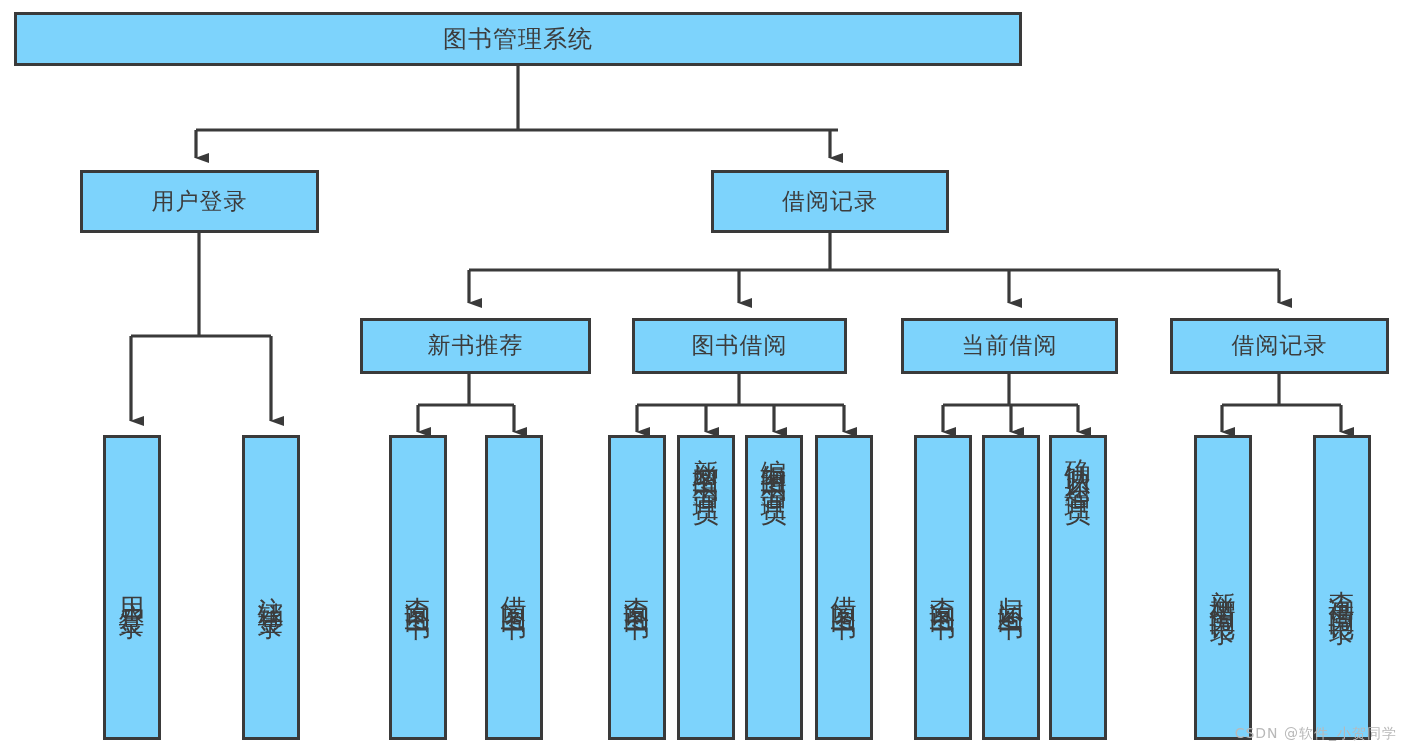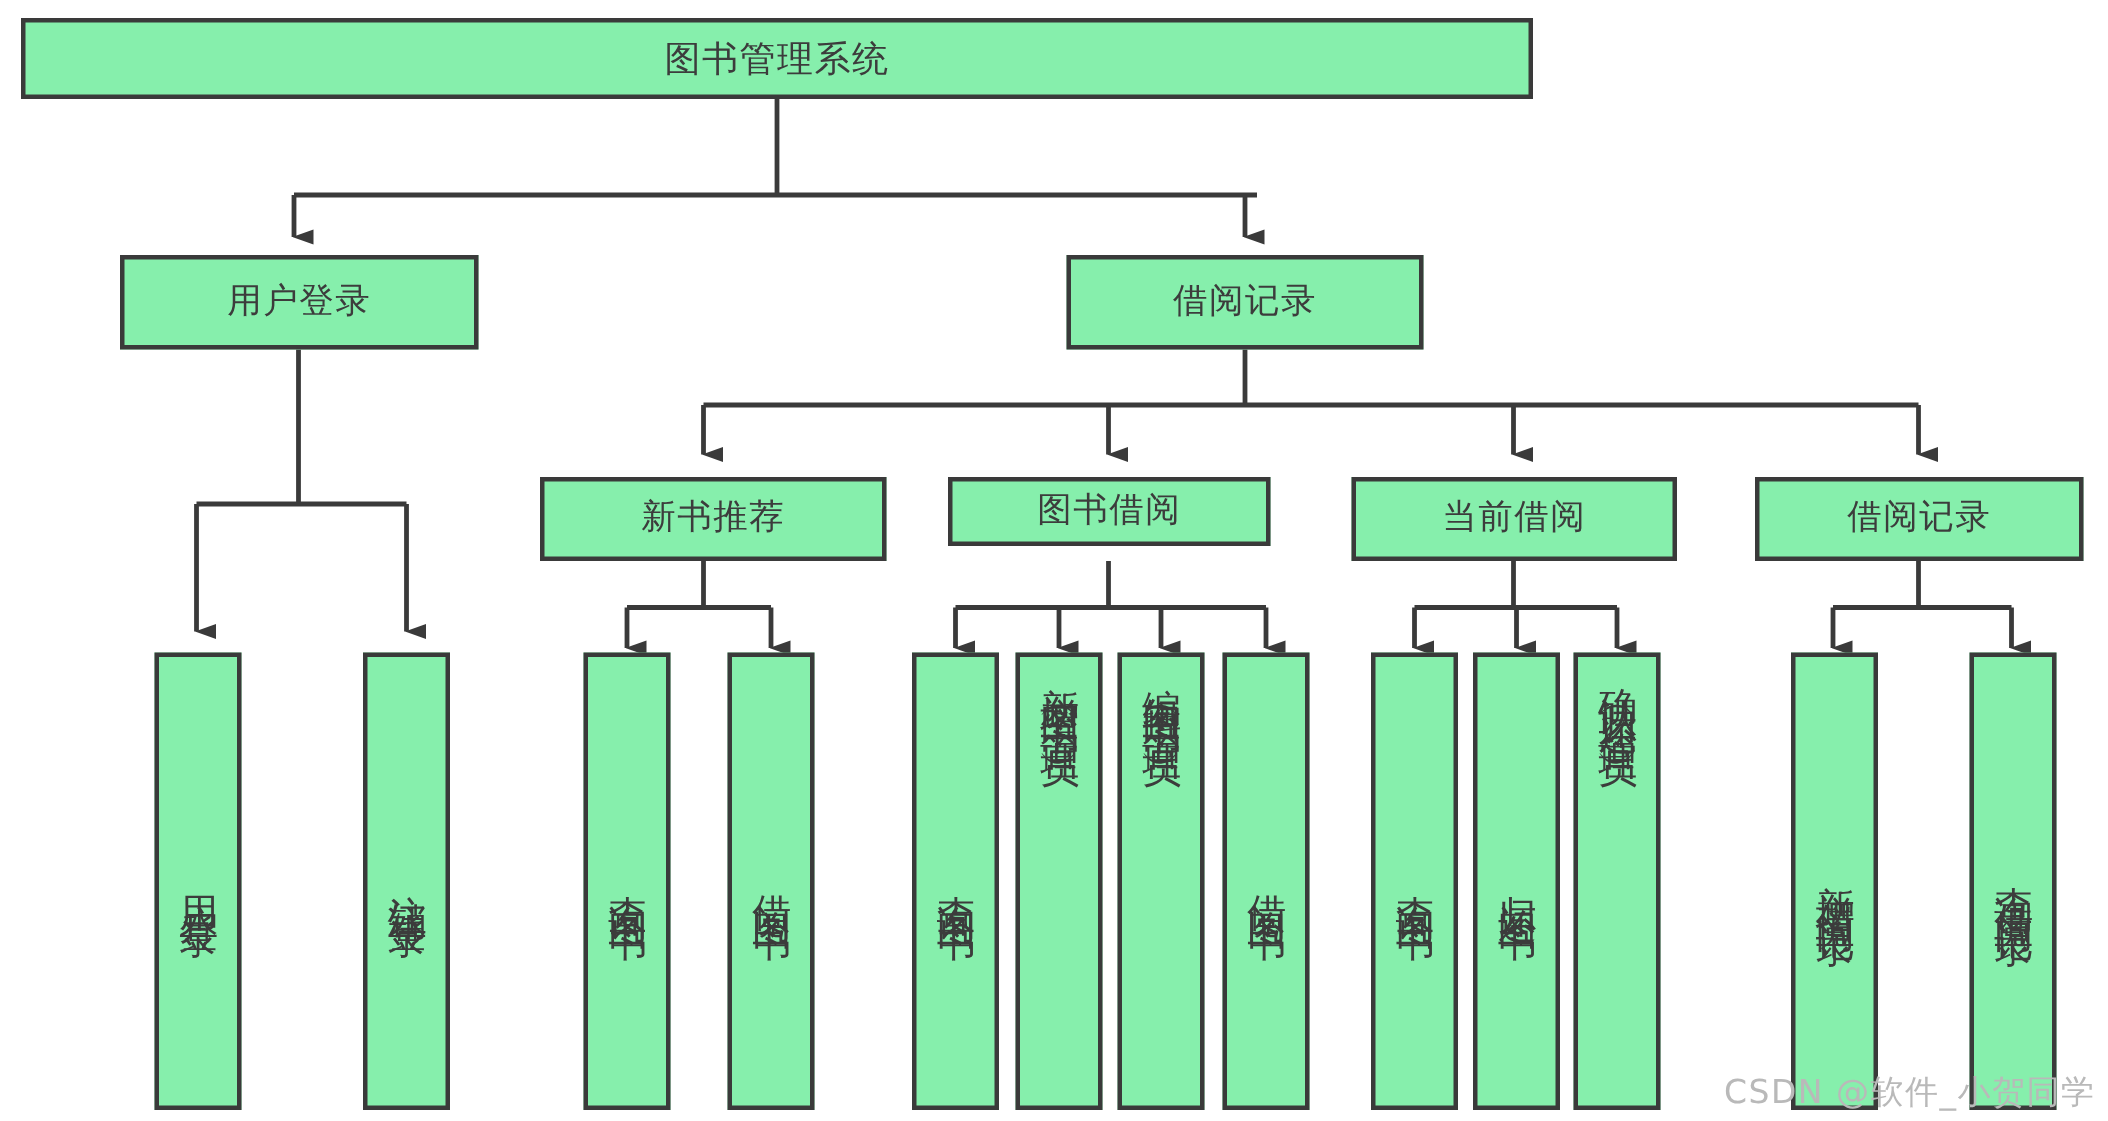--- a/index.html
+++ b/index.html
@@ -9,21 +9,21 @@
     background:#ffffff;
     font-family:"DejaVu Sans","Liberation Sans",sans-serif;
     overflow:hidden;
   }
   #canvas{position:relative;width:1405px;height:747px;background:#fff;}
   svg#edges{position:absolute;left:0;top:0;width:1405px;height:747px;pointer-events:none;}
 
   .node{
     position:absolute;
     box-sizing:border-box;
-    background:#86efac;
+    background:#7dd3fc;
     border:3px solid #3a3a3a;
     display:flex;
     align-items:center;
     justify-content:center;
     color:#3c3c3c;
   }
   .node .lbl{
     display:block;
     text-align:center;
     white-space:nowrap;
@@ -49,21 +49,21 @@
     line-height:1;
     white-space:nowrap;
     margin:0 auto;
   }
   .v-node.pad-mid{align-items:center;}
 
   .watermark{
     position:absolute;
     right:8px;
     bottom:4px;
-    font-size:22px;
+    font-size:14px;
     color:#b9b9b9;
     letter-spacing:1px;
     white-space:nowrap;
     user-select:none;
   }
 </style>
 </head>
 <body>
 
 <div id="canvas">
@@ -126,21 +126,21 @@
   <div class="node h-node" style="left:80px;top:170px;width:239px;height:63px;">
     <span class="lbl">用户登录</span>
   </div>
   <div class="node h-node" style="left:711px;top:170px;width:238px;height:63px;">
     <span class="lbl">借阅记录</span>
   </div>
 
   <div class="node h-node" style="left:360px;top:318px;width:231px;height:56px;">
     <span class="lbl">新书推荐</span>
   </div>
-  <div class="node h-node" style="left:632px;top:318px;width:215px;height:46px;">
+  <div class="node h-node" style="left:632px;top:318px;width:215px;height:56px;">
     <span class="lbl">图书借阅</span>
   </div>
   <div class="node h-node" style="left:1170px;top:318px;width:219px;height:56px;">
     <span class="lbl">借阅记录</span>
   </div>
   <div class="node h-node" style="left:901px;top:318px;width:217px;height:56px;">
     <span class="lbl">当前借阅</span>
   </div>
 
   <div class="node v-node pad-mid" style="left:103px;top:435px;width:58px;height:305px;">

